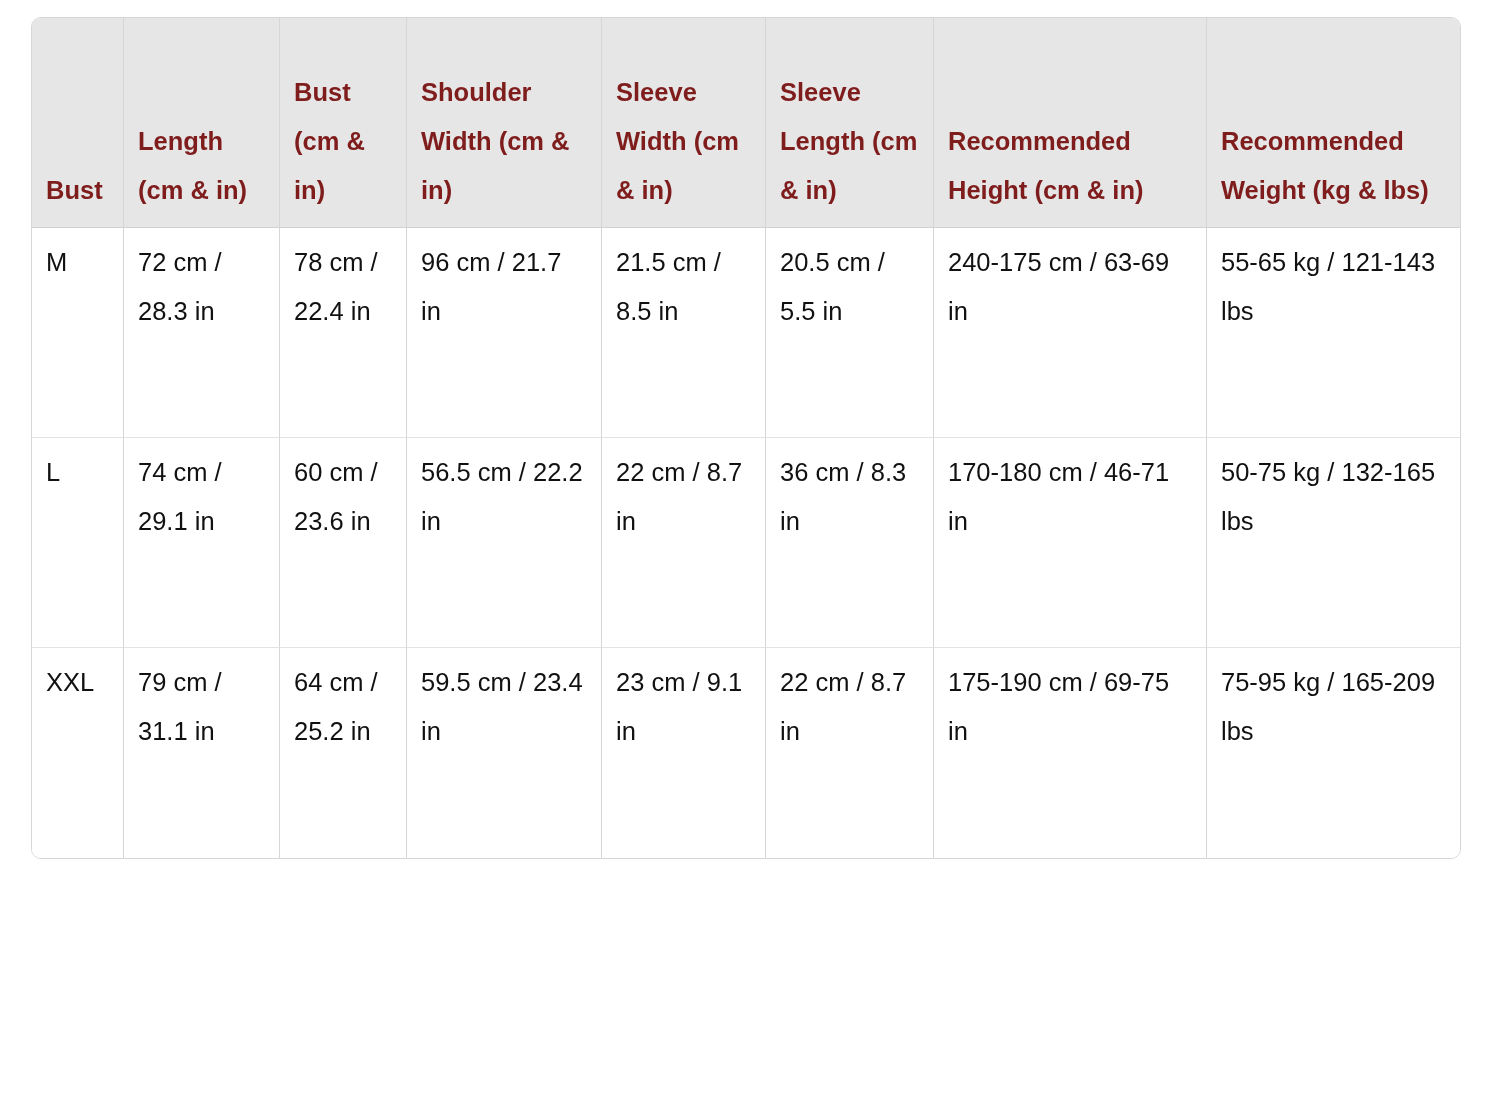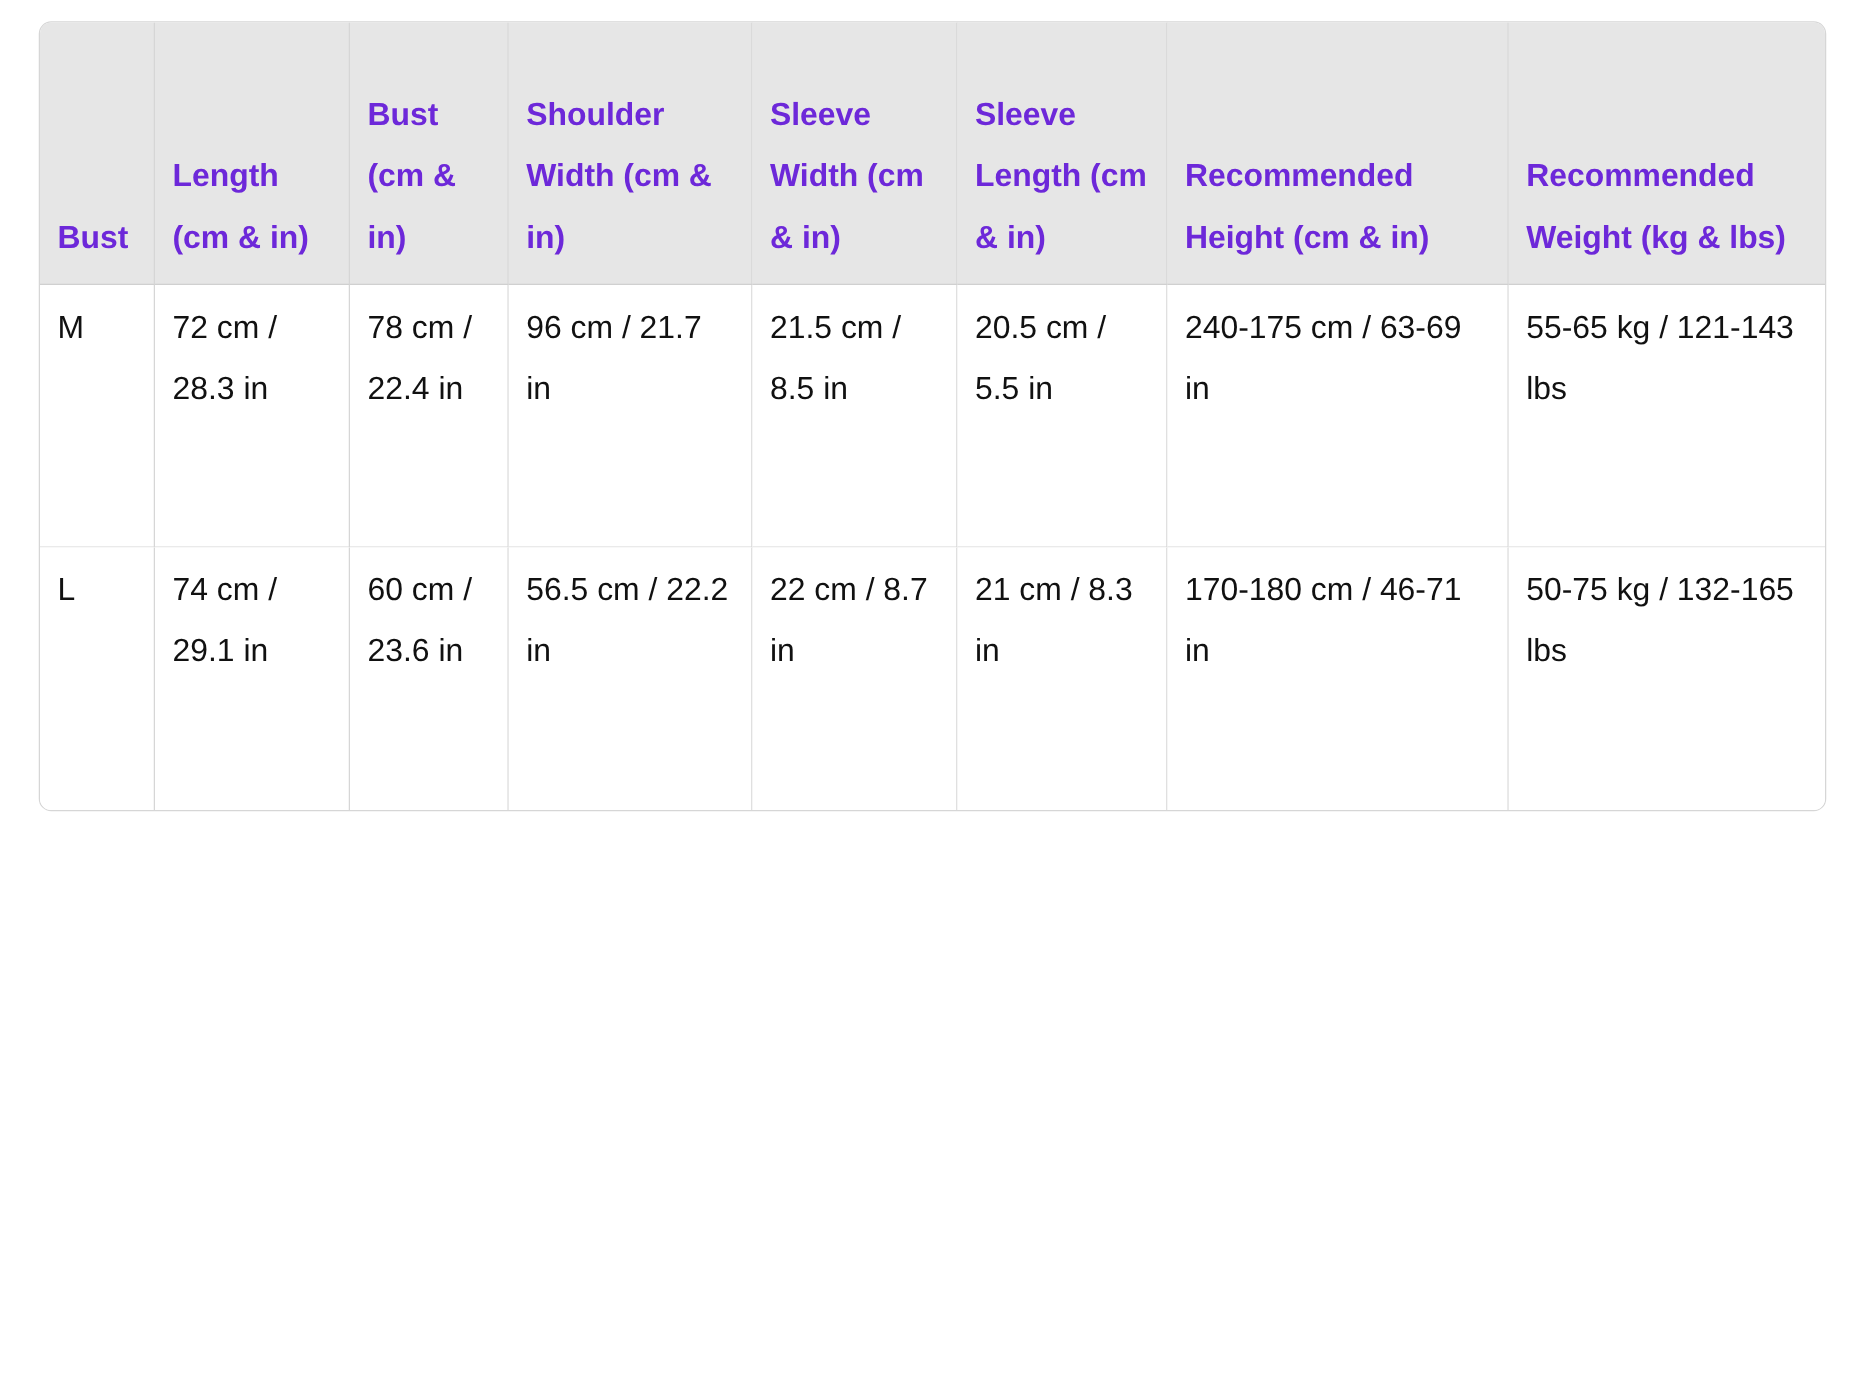--- a/index.html
+++ b/index.html
@@ -51,21 +51,21 @@
     line-height: 49px;
     color: #111111;
     font-weight: 400;
     word-wrap: break-word;
     overflow-wrap: break-word;
   }
 
   table.size-table th {
     background: #e6e6e6;
     font-weight: 700;
-    color: #6d28d9;
+    color: #7f1d1d;
     height: 210px;
     border-bottom: 1px solid #d0d0d0;
   }
 
   table.size-table td {
     vertical-align: top;
     height: 210px;
     background: #ffffff;
   }
 
@@ -126,20 +126,30 @@
           <td>20.5 cm / 5.5 in</td>
           <td>240-175 cm / 63-69 in</td>
           <td>55-65 kg / 121-143 lbs</td>
         </tr>
         <tr>
           <td>L</td>
           <td>74 cm / 29.1 in</td>
           <td>60 cm / 23.6 in</td>
           <td>56.5 cm / 22.2 in</td>
           <td>22 cm / 8.7 in</td>
-          <td>21 cm / 8.3 in</td>
+          <td>36 cm / 8.3 in</td>
           <td>170-180 cm / 46-71 in</td>
           <td>50-75 kg / 132-165 lbs</td>
+        </tr>
+        <tr>
+          <td>XXL</td>
+          <td>79 cm / 31.1 in</td>
+          <td>64 cm / 25.2 in</td>
+          <td>59.5 cm / 23.4 in</td>
+          <td>23 cm / 9.1 in</td>
+          <td>22 cm / 8.7 in</td>
+          <td>175-190 cm / 69-75 in</td>
+          <td>75-95 kg / 165-209 lbs</td>
         </tr>
       </tbody>
     </table>
   </div>
 </div>
 
 </body></html>

